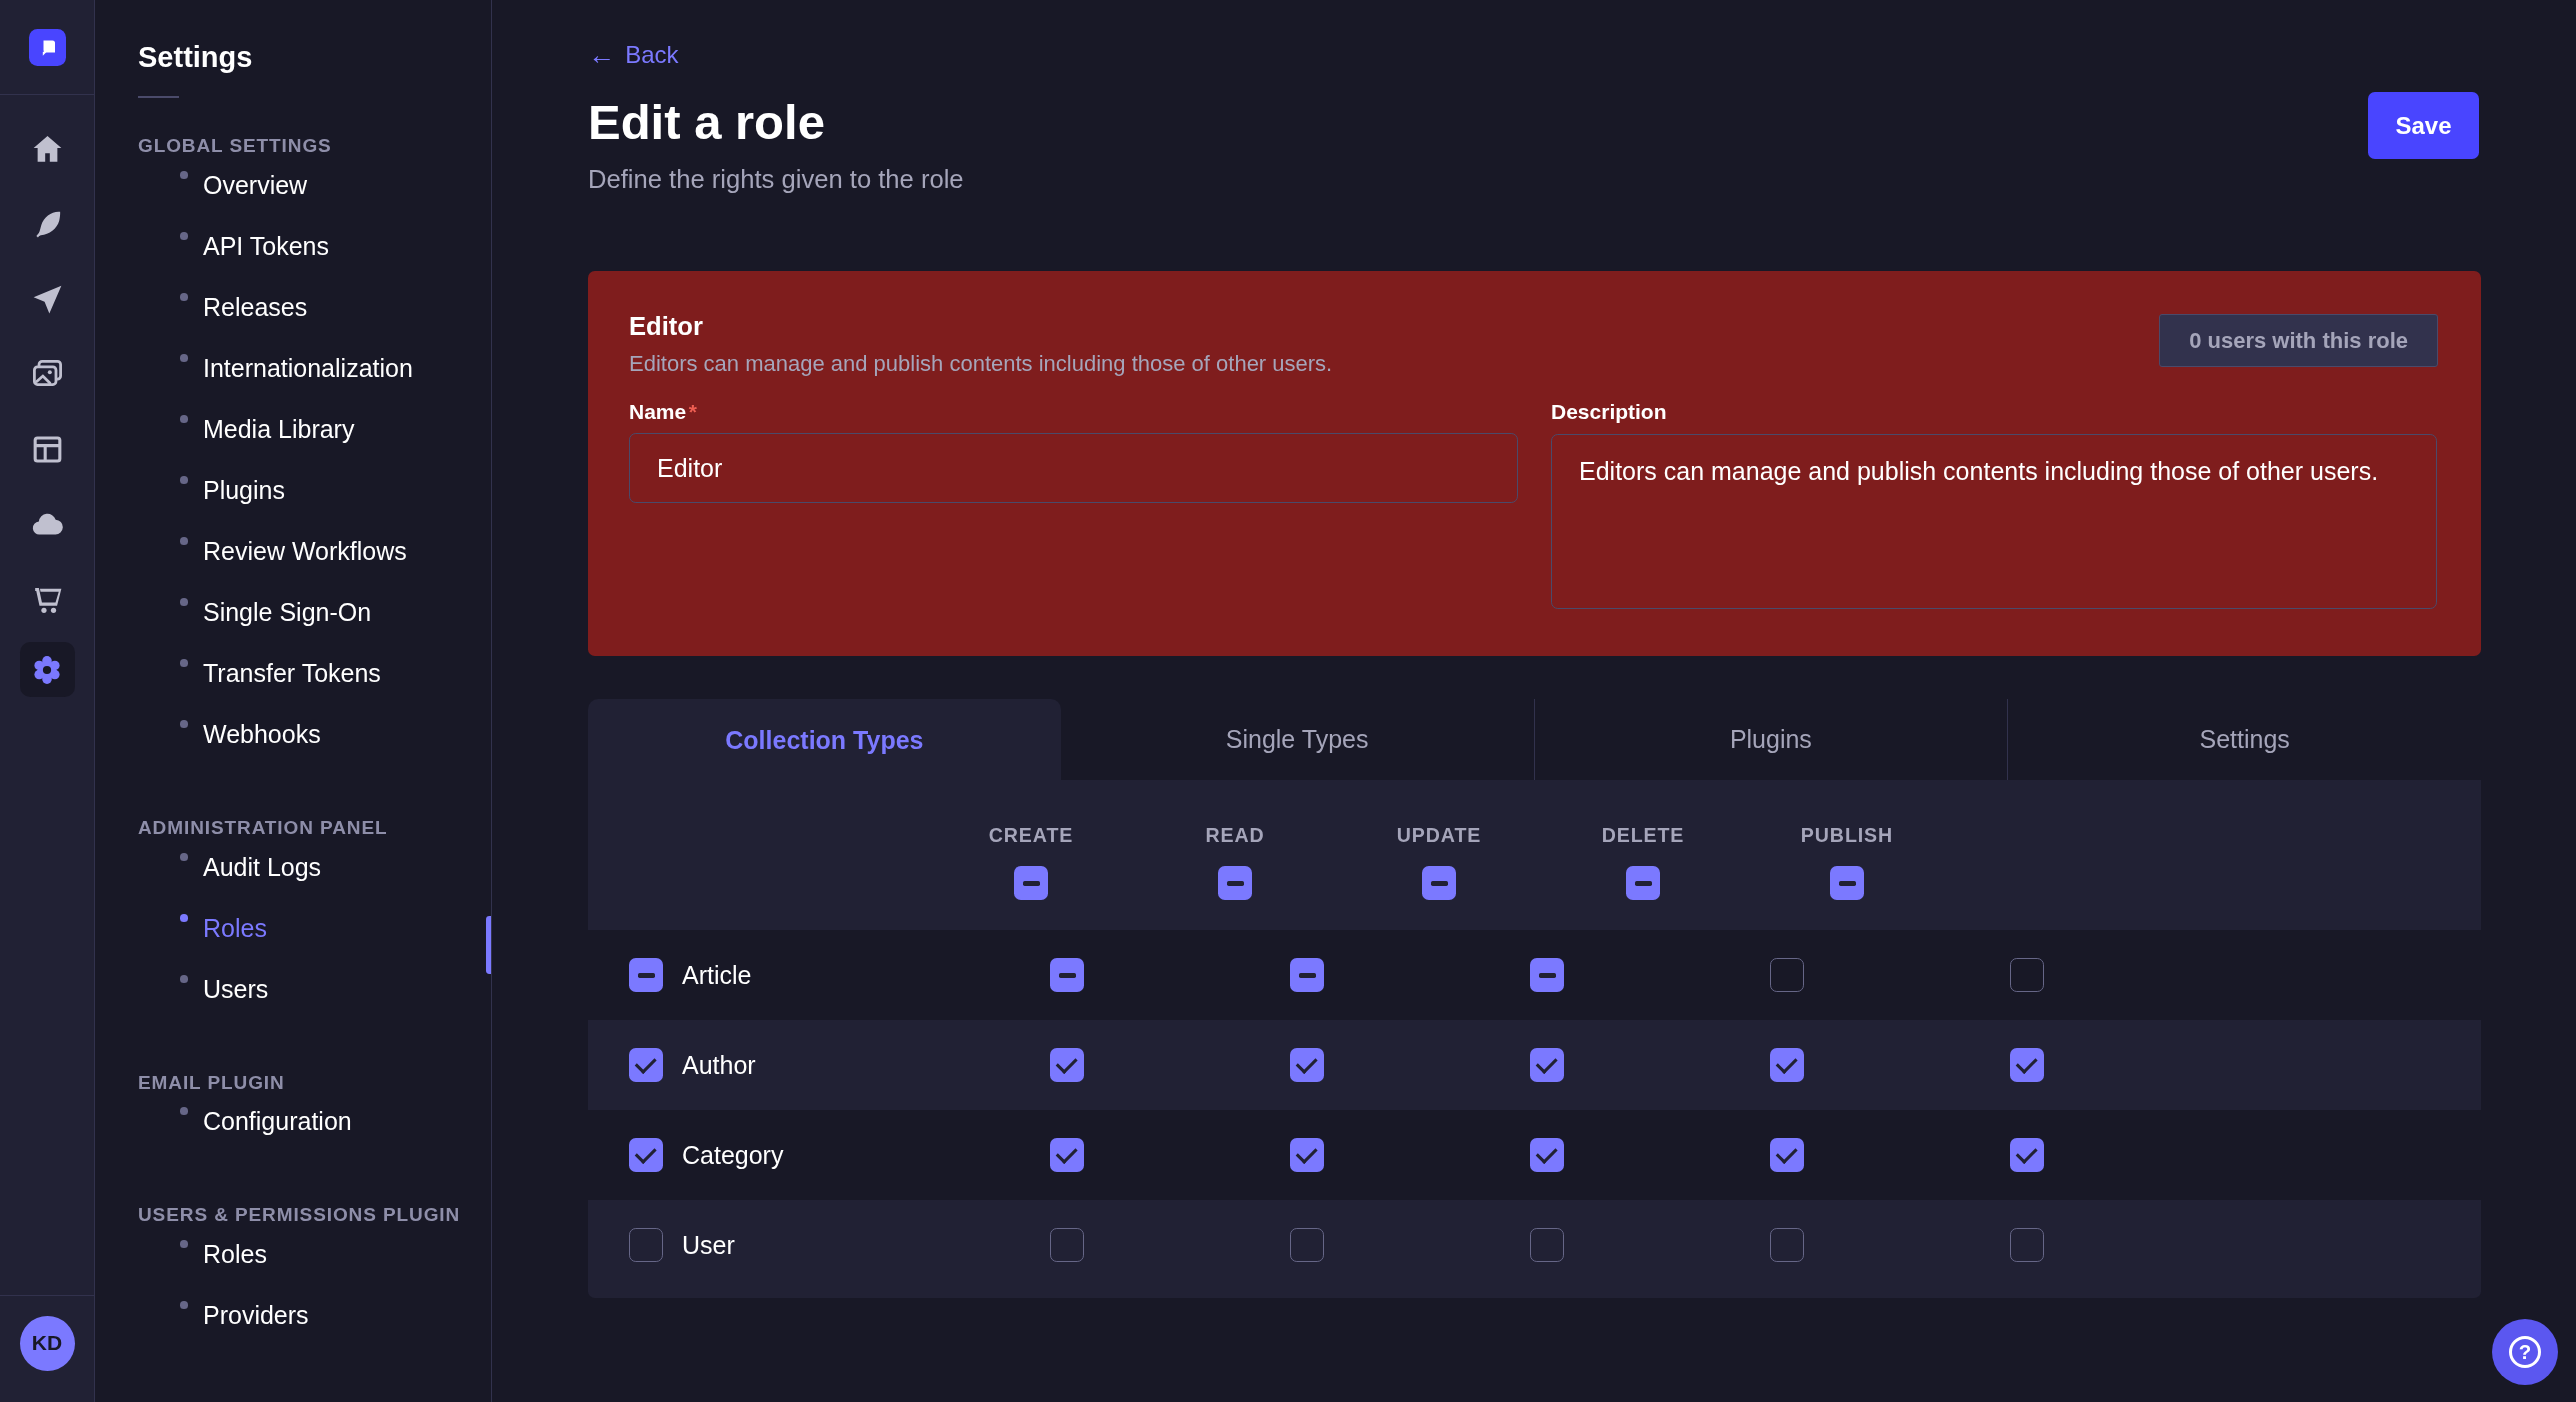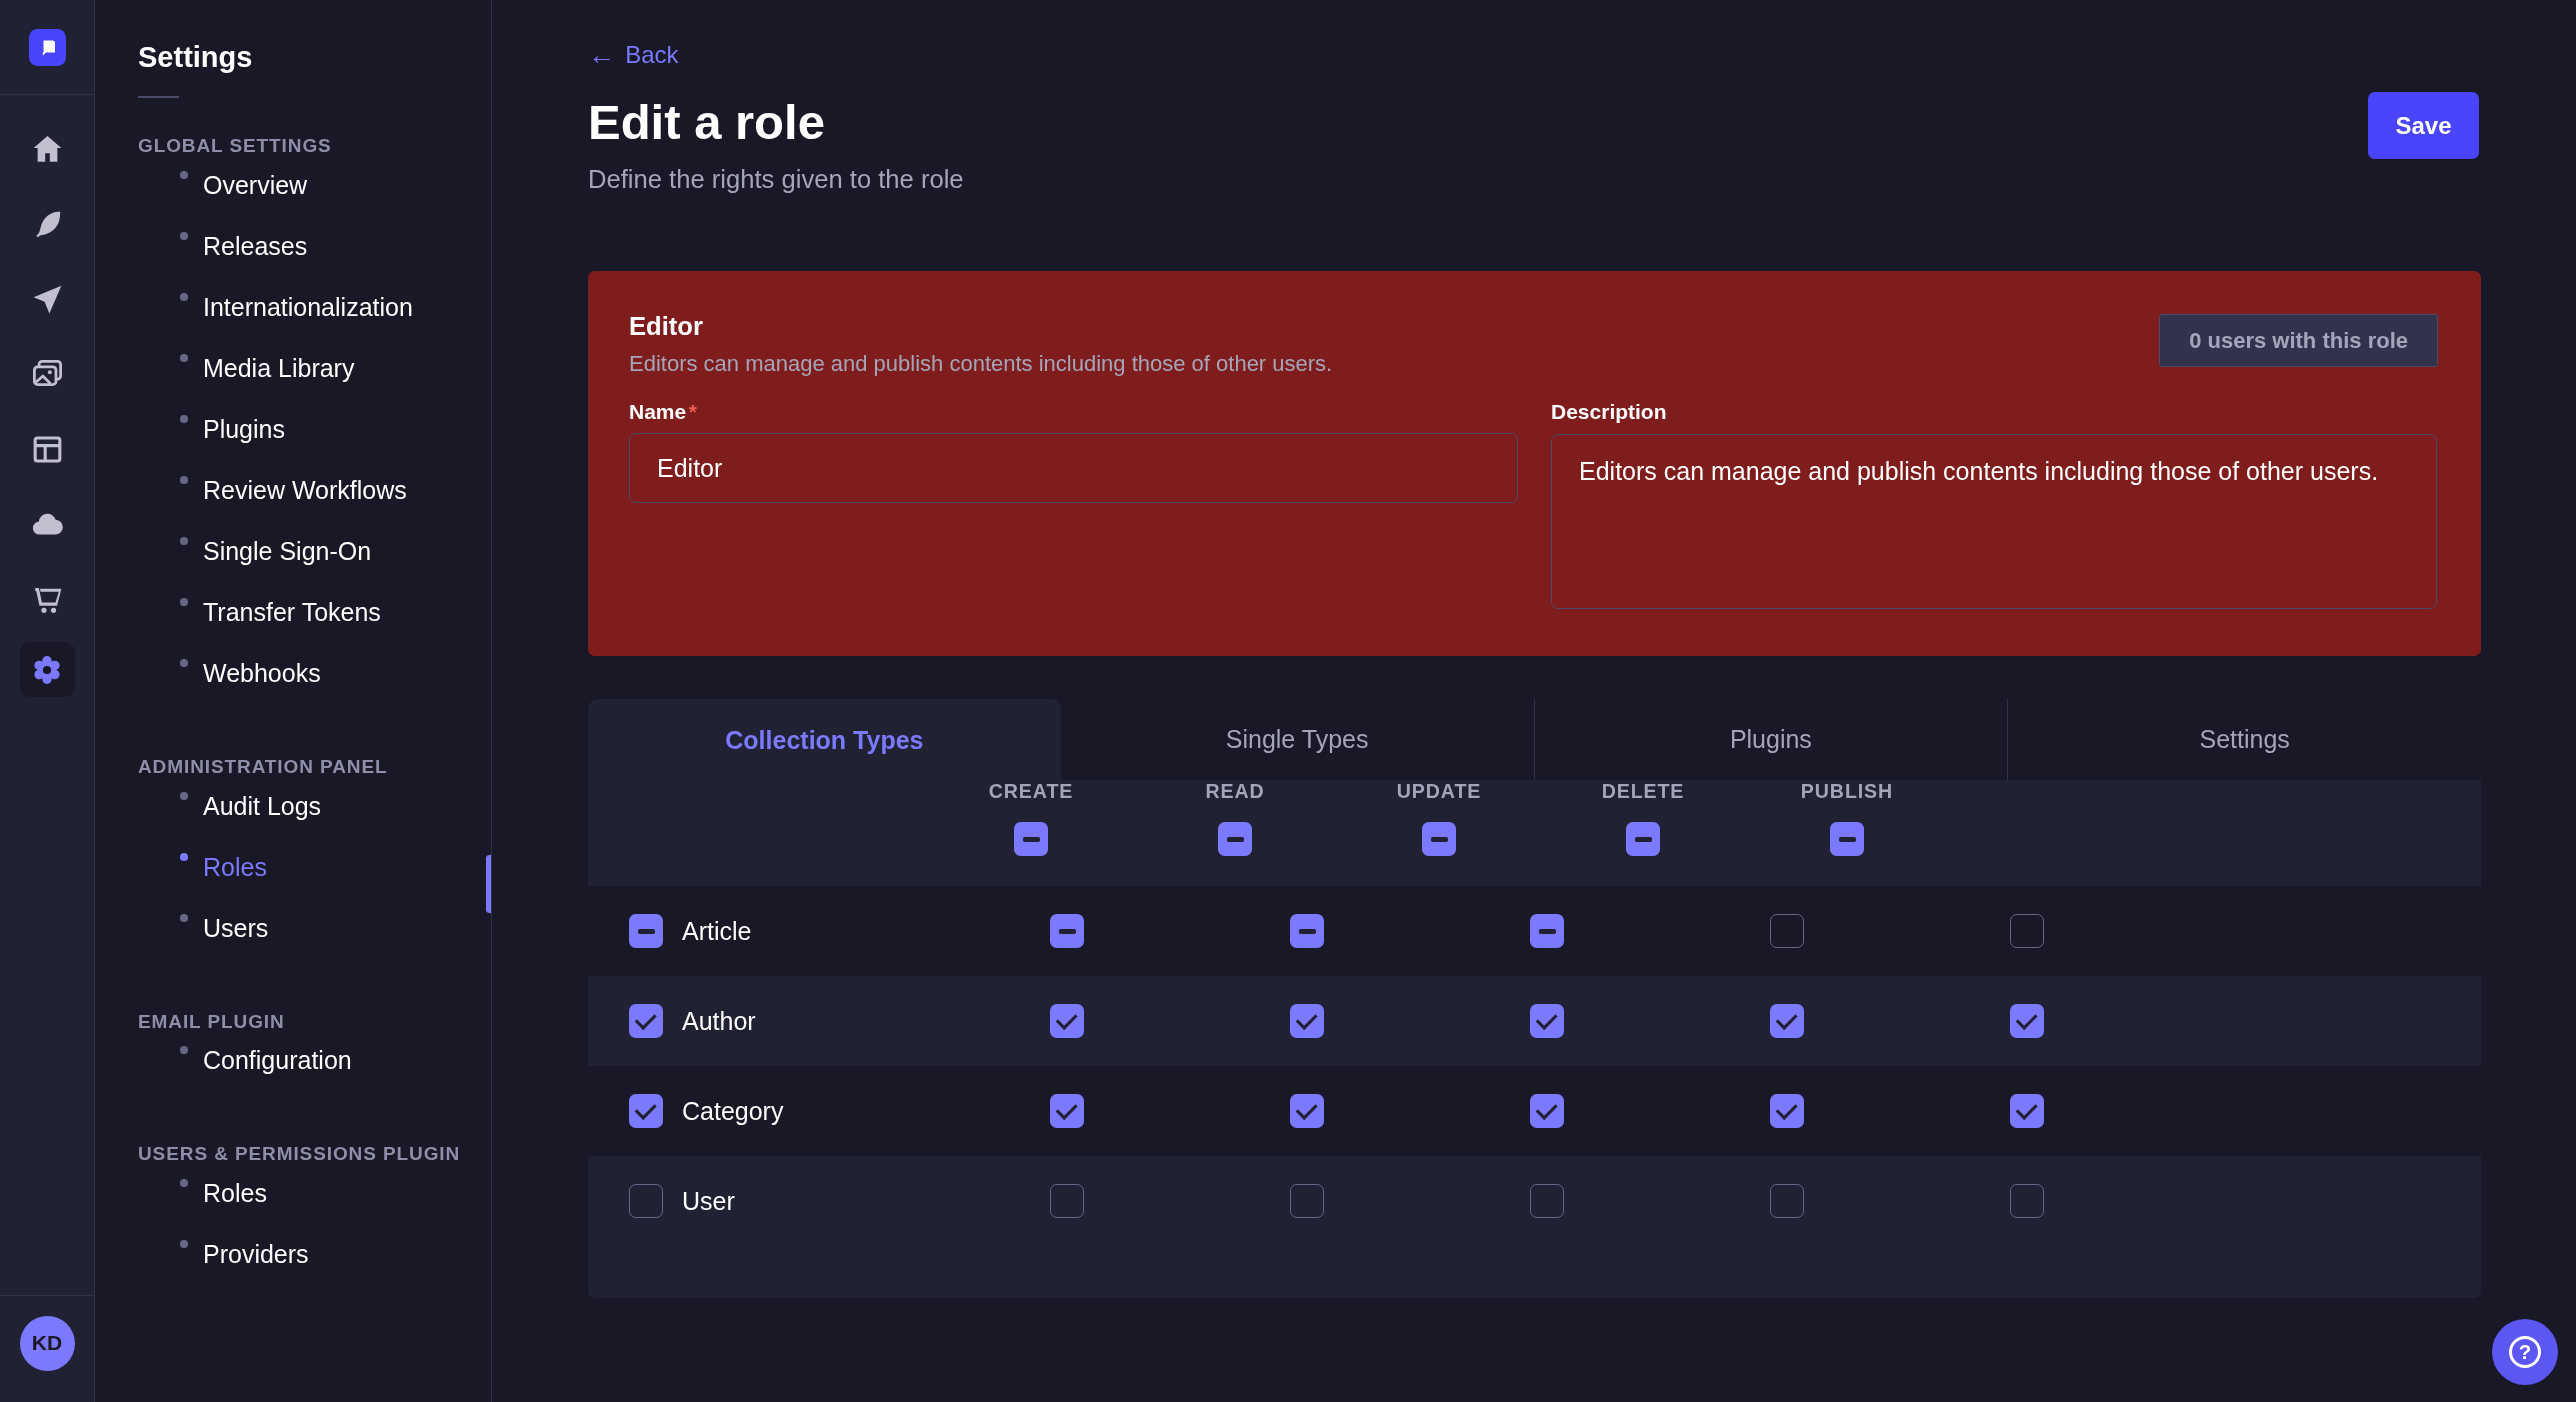--- a/index.html
+++ b/index.html
@@ -76,21 +76,21 @@
   .tab { flex:1; display:flex; align-items:center; justify-content:center;
           font-size:25px; color:#a5a5ba; border-bottom:0.9px solid #32324d; cursor:pointer; }
   .tab.active { background:#212134; color:#7b79ff; font-weight:600;
           border-bottom:none; border-radius:10.2px 10.2px 0 0; }
   .tab.divided { border-left:0.9px solid #32324d; }
 
   
   .perm-panel { position:absolute; left:588px; top:780px; width:1893px; height:518px;
           background:#212134; border-radius:0 0 6.8px 6.8px; overflow:hidden; }
   .perm-grid { display:grid; grid-template-columns:300px repeat(5,204px); padding-left:41px; }
-  .perm-head { }
+  .perm-head { padding-top:44px; }
   .col-head { text-align:center; font-size:19.6px; font-weight:bold; letter-spacing:0.9px; color:#a5a5ba; }
   .head-cbx-row { margin-top:19px; }
   .cell-center { display:flex; justify-content:center; }
   .perm-row { height:90px; align-items:center;gap:36px; }
   .perm-row:nth-child(odd) { background:#181826; }
   .row-label-cell { display:flex; align-items:center; gap:19px; font-size:25px; color:#ffffff; }
 
   
   .cbx { width:34px; height:34px; border-radius:6.8px; position:relative; cursor:pointer; flex:0 0 auto; }
   .cbx[data-state="checked"], .cbx[data-state="indeterminate"] { background:#7b79ff; }
@@ -203,20 +203,24 @@
   <div class="subnav-divider"></div>
   <nav>
     <div class="nav-section-header">GLOBAL SETTINGS</div>
     <ul>
       <li>
           <span class="bullet"></span>
           <span>Overview</span>
         </li>
       <li>
           <span class="bullet"></span>
+          <span>API Tokens</span>
+        </li>
+      <li>
+          <span class="bullet"></span>
           <span>Releases</span>
         </li>
       <li>
           <span class="bullet"></span>
           <span>Internationalization</span>
         </li>
       <li>
           <span class="bullet"></span>
           <span>Media Library</span>
         </li>

